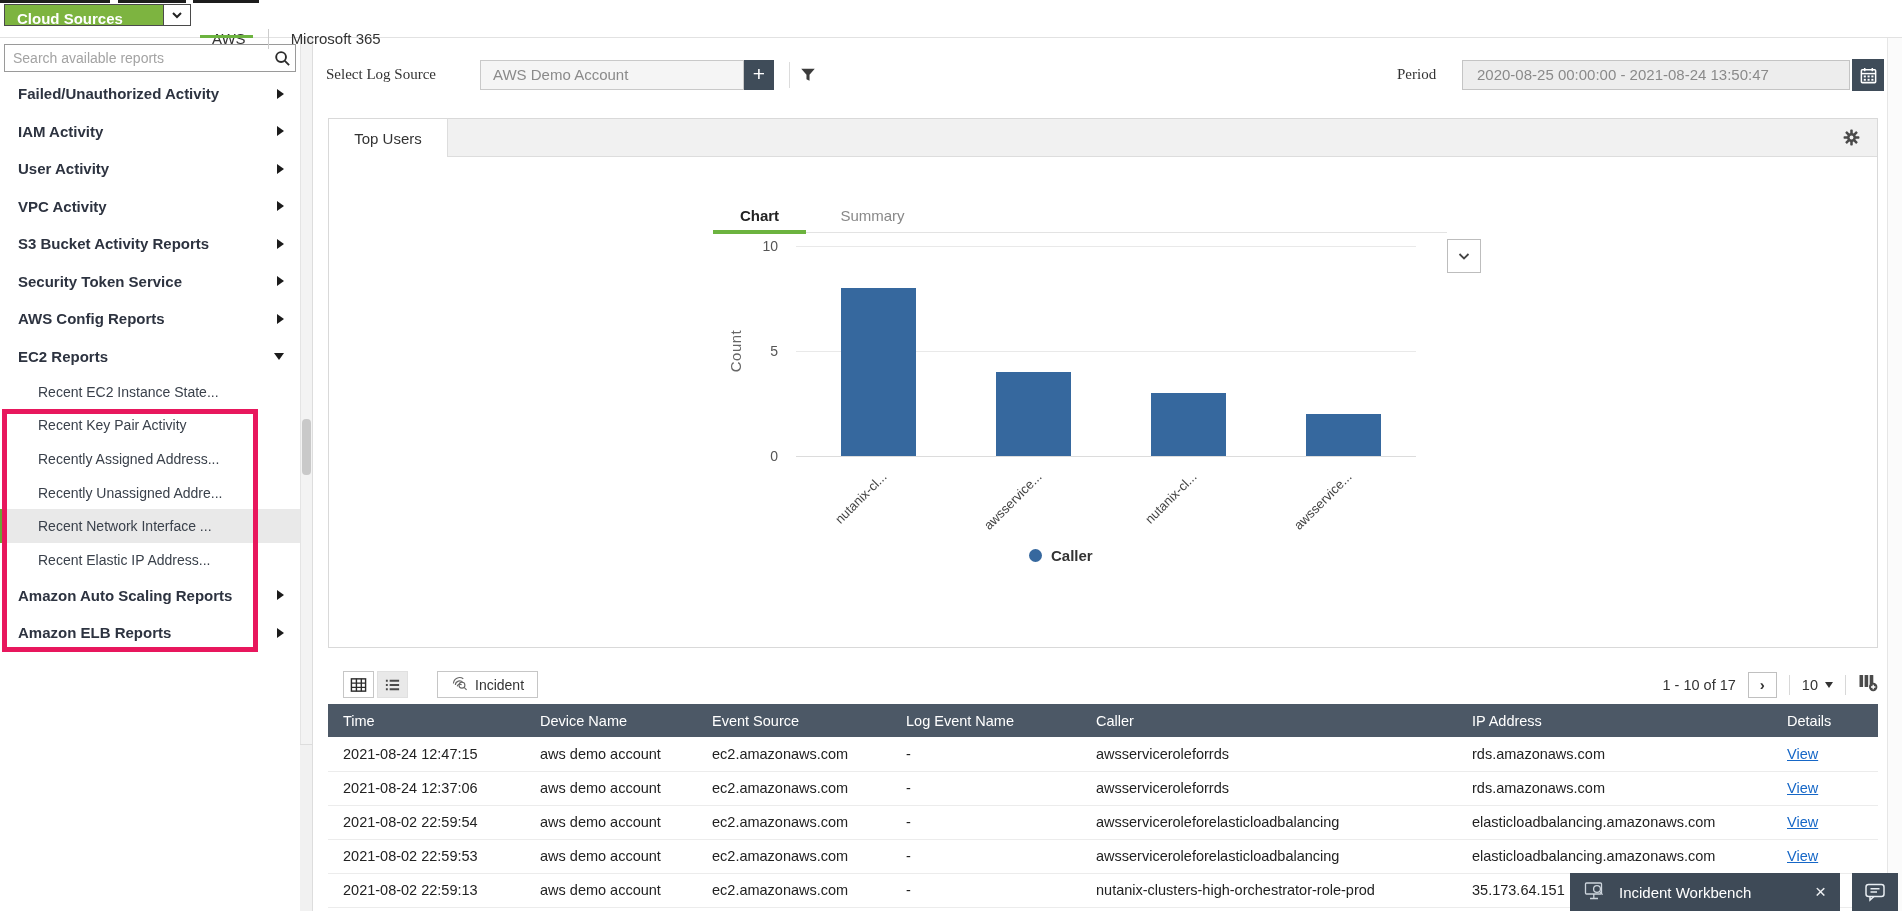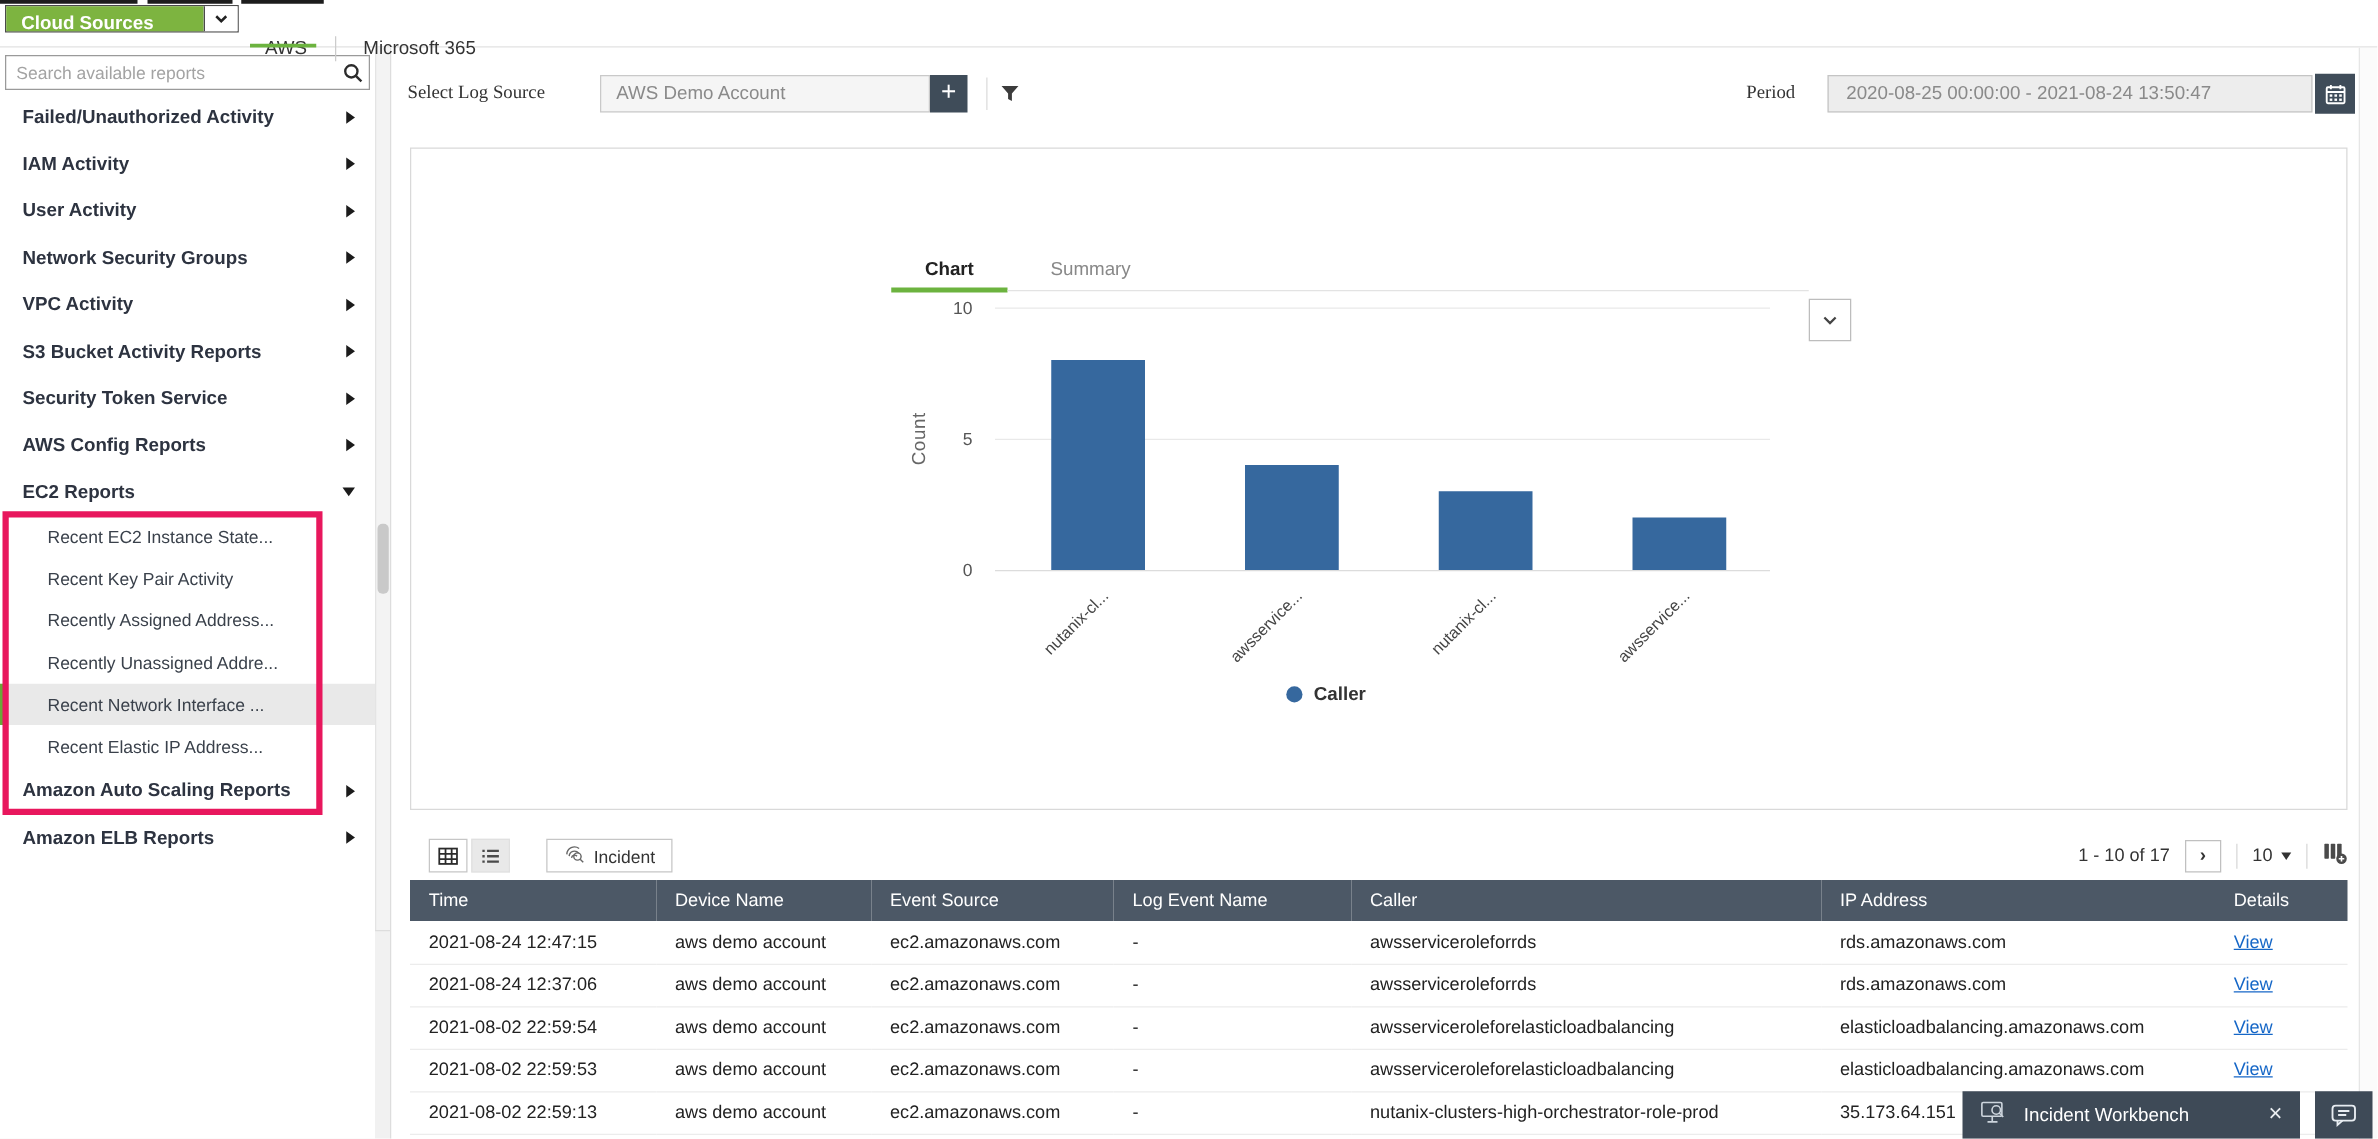--- a/index.html
+++ b/index.html
@@ -132,24 +132,20 @@
       </div>
       <div class="nav-item">
         <span>IAM Activity</span>
         <span class="arr-right"></span>
       </div>
       <div class="nav-item">
         <span>User Activity</span>
         <span class="arr-right"></span>
       </div>
       <div class="nav-item">
-        <span>Network Security Groups</span>
-        <span class="arr-right"></span>
-      </div>
-      <div class="nav-item">
         <span>VPC Activity</span>
         <span class="arr-right"></span>
       </div>
       <div class="nav-item">
         <span>S3 Bucket Activity Reports</span>
         <span class="arr-right"></span>
       </div>
       <div class="nav-item">
         <span>Security Token Service</span>
         <span class="arr-right"></span>
@@ -237,20 +233,35 @@
         <rect x="9" y="10" width="2.2" height="2"></rect>
         <rect x="13" y="10" width="2.2" height="2"></rect>
         <rect x="5" y="13.5" width="2.2" height="2"></rect>
         <rect x="9" y="13.5" width="2.2" height="2"></rect>
         <rect x="13" y="13.5" width="2.2" height="2"></rect>
       </g>
     </svg>
 </div>
 
 <div class="panel">
+  <div class="panel-strip">
+    <div class="topusers-tab">Top Users</div>
+    <div class="strip-gear">
+      <svg width="19" height="19" viewBox="0 0 24 24">
+          <g fill="#4a4a4a">
+            <rect x="10.4" y="2" width="3.2" height="20" rx="1"></rect>
+            <rect x="10.4" y="2" width="3.2" height="20" rx="1" transform="rotate(45 12 12)"></rect>
+            <rect x="10.4" y="2" width="3.2" height="20" rx="1" transform="rotate(90 12 12)"></rect>
+            <rect x="10.4" y="2" width="3.2" height="20" rx="1" transform="rotate(135 12 12)"></rect>
+            <circle cx="12" cy="12" r="5.6"></circle>
+          </g>
+          <circle cx="12" cy="12" r="2.4" fill="#f1f1f1"></circle>
+        </svg>
+    </div>
+  </div>
 
   <div class="view-tab vt-chart">Chart</div>
   <div class="view-tab vt-summary">Summary</div>
   <div class="vt-underline"></div>
   <div class="vt-grayline"></div>
 
   <div class="count-label">Count</div>
   <div id="chart-grid">
       <div class="gridline" style="top: 127px;"></div>
       <div class="ytick" style="top: 119px;">10</div>

